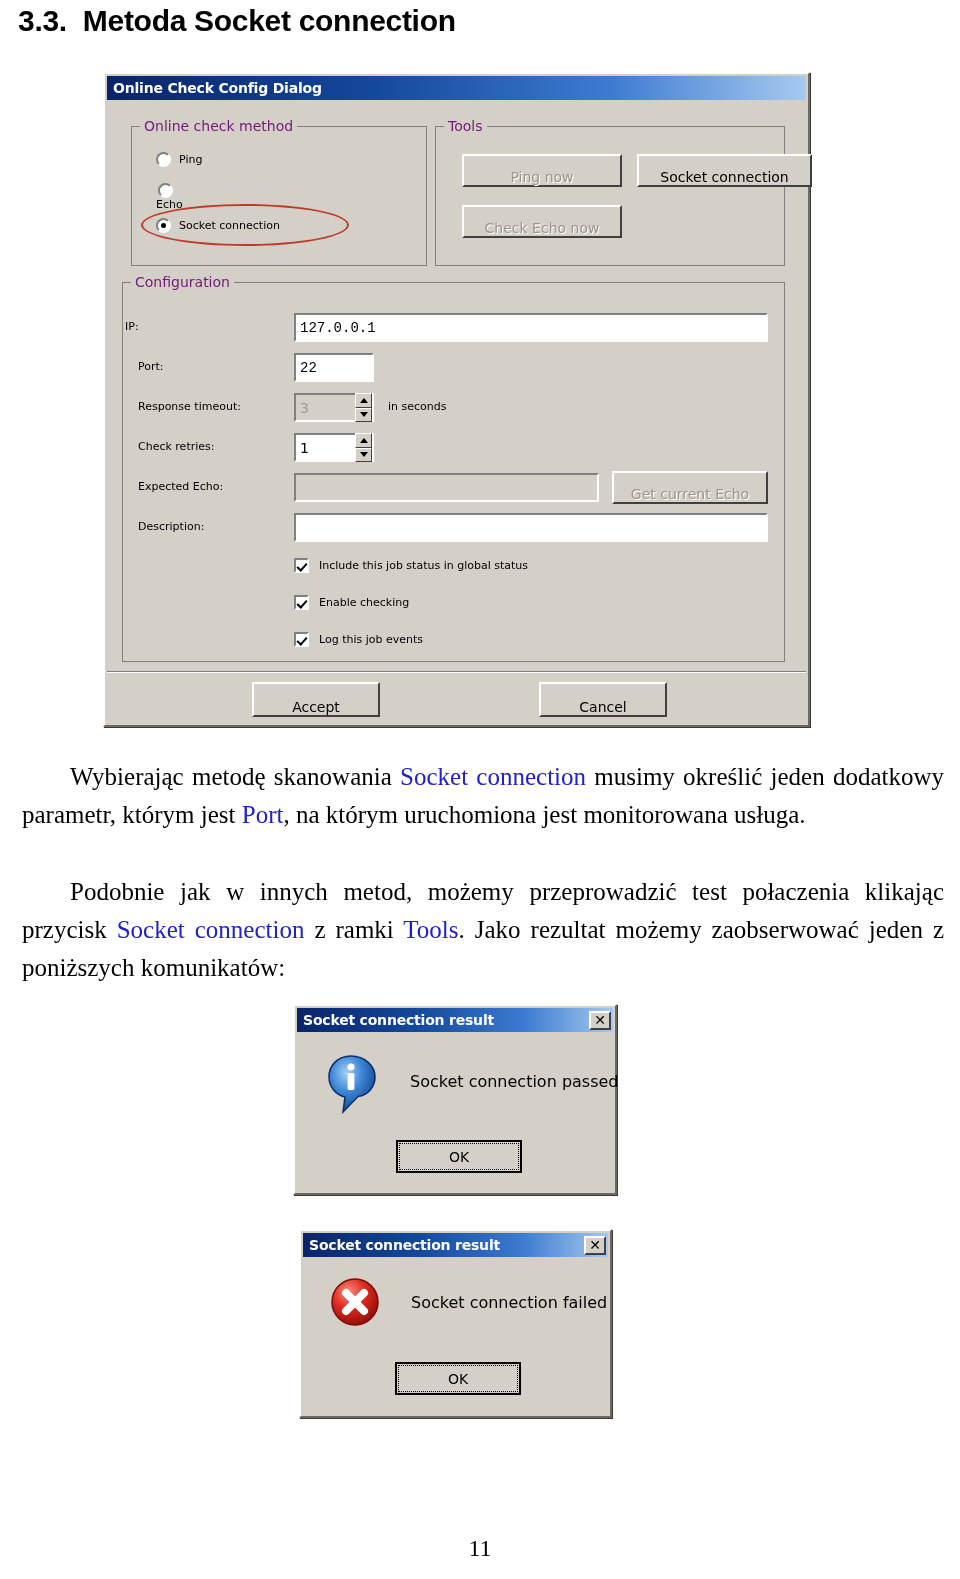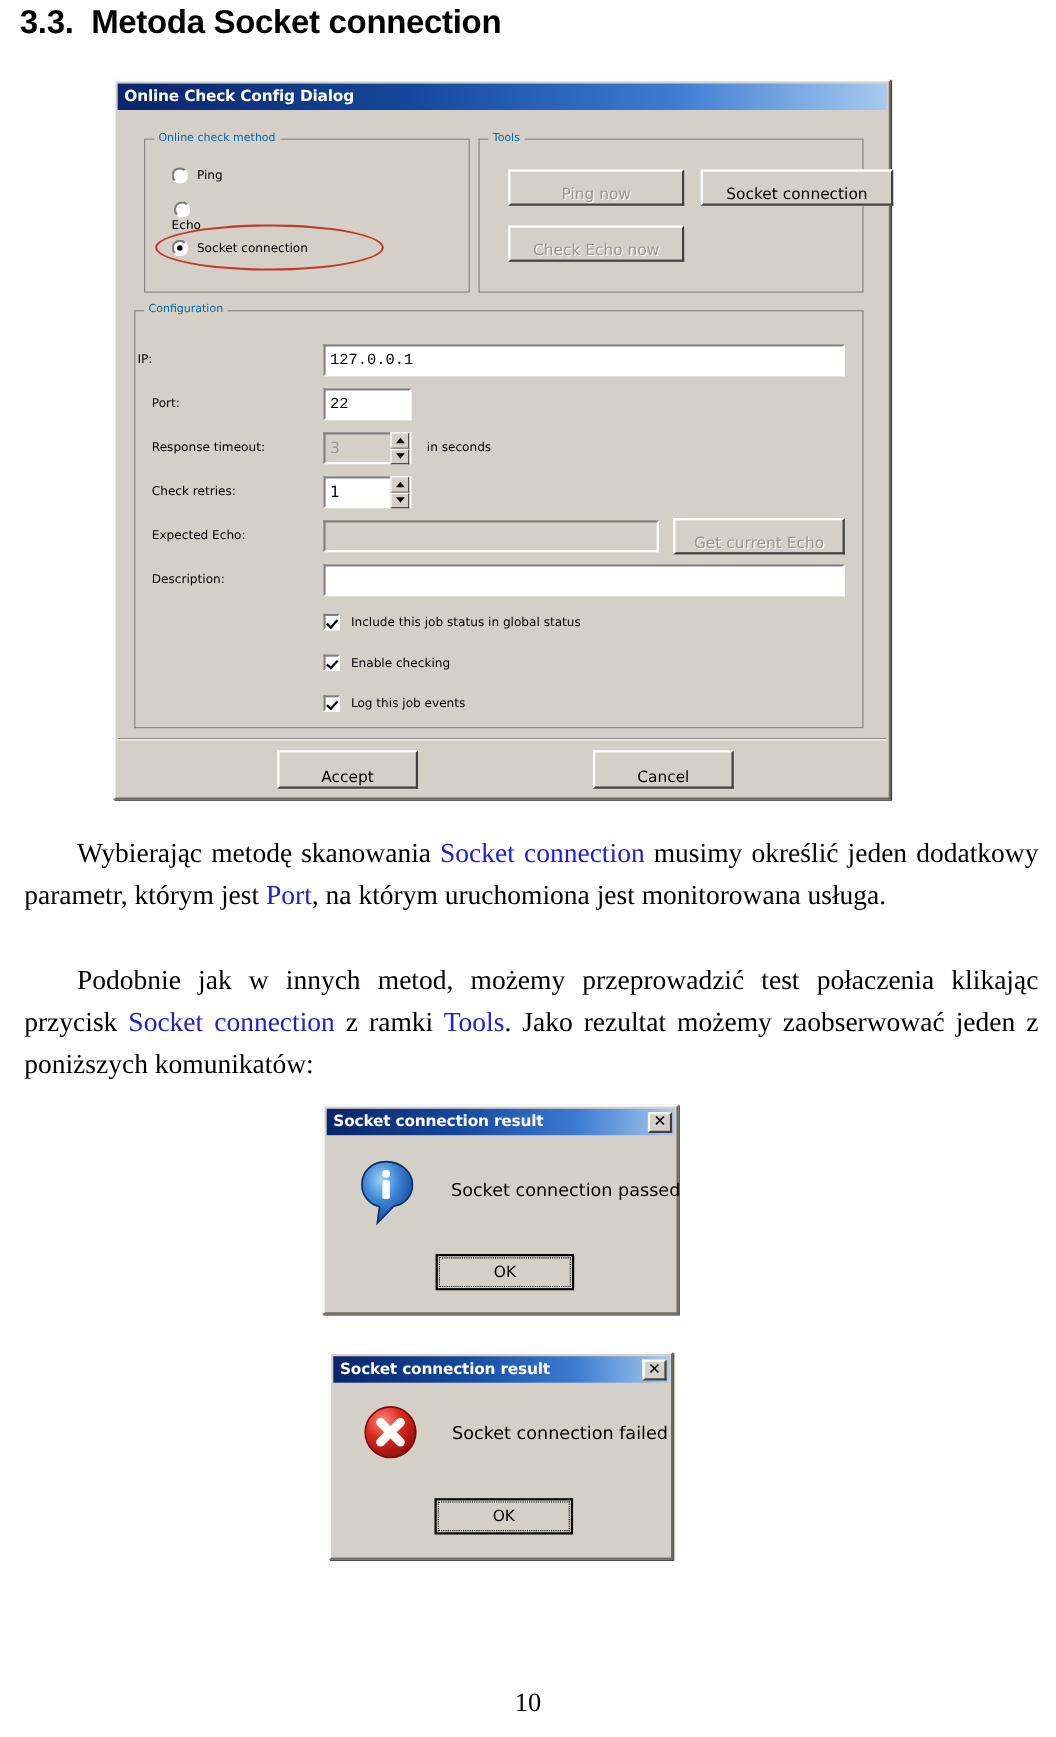--- a/index.html
+++ b/index.html
@@ -84,23 +84,23 @@
     border: 1px solid #808080;
     box-sizing: border-box;
   }
   .groupbox > .gb-legend {
     position: absolute;
     top: -10px;
     left: 8px;
     background: #d4d0c8;
     padding: 0 4px;
     font-family: "DejaVu Sans", sans-serif;
-    font-size: 10px;
+    font-size: 14px;
     line-height: 18px;
-    color: #0369a1;
+    color: #701a75;
     white-space: nowrap;
   }
 
   
   .lbl {
     position: absolute;
     font-family: "DejaVu Sans", sans-serif;
     font-size: 11px;
     color: #000;
     white-space: nowrap;
@@ -503,13 +503,13 @@
     </svg>
   </div>
 
   <span class="lbl" style="left:110px; top:62px; font-size:16px;">Socket connection failed</span>
 
   <div class="btn default" style="left:94px; top:131px; width:126px; height:33px;">
     <span class="inner">OK</span>
   </div>
 </div>
 
-<div class="page-num" style="top:1535px;">10</div>
+<div class="page-num" style="top:1535px;">11</div>
 
 </body></html>

